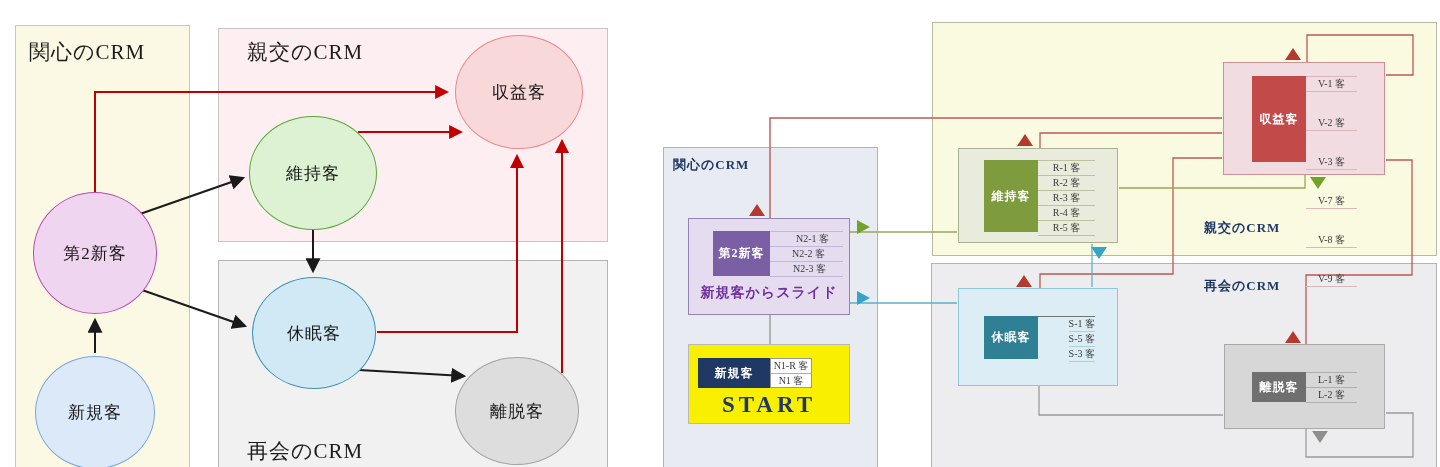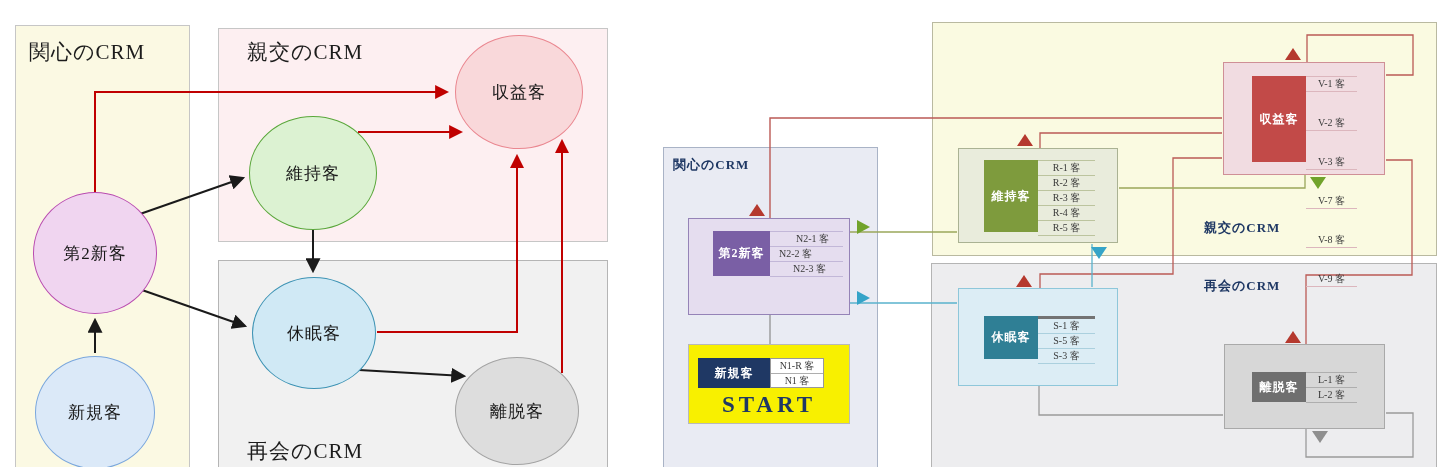--- a/index.html
+++ b/index.html
@@ -131,29 +131,30 @@
   <div class="circle" style="left:455px;top:337px;width:124px;height:108px;background:#dddddd;border:1.6px solid #a3a3a3;">
     <span>離脱客</span>
   </div>
 
   <div class="card" style="left:688px;top:198px;width:162px;height:97px;background:#e5ddef;border:1px solid #9583b7;"></div>
   <div class="tag" style="left:713px;top:211px;width:57px;height:45px;background:#7a5fa5;">
     <span>第2新客</span>
   </div>
   <div class="rows" style="left:770px;top:211px;width:73px;height:45px;border-top:1px solid #c2b7d8;">
     <div class="row sep-purple" style="justify-content:flex-start;padding-left:26px;">N2-1 客</div>
-    <div class="row sep-purple" style="justify-content:flex-start;padding-left:9px;">N2-2 客</div>
+    <div class="row sep-purple" style="justify-content:flex-start;padding-left:22px;">N2-2 客</div>
     <div class="row sep-purple" style="justify-content:flex-start;padding-left:23px;">N2-3 客</div>
   </div>
+  <div class="caption-purple" style="left:688px;top:264px;width:162px;">新規客からスライド</div>
 
   <div class="card" style="left:688px;top:324px;width:162px;height:80px;background:#f8f000;border:1px solid #b9b9b9;"></div>
   <div class="tag" style="left:698px;top:338px;width:72px;height:30px;background:#1f3864;">
     <span>新規客</span>
   </div>
-  <div class="rows" style="left:770px;top:338px;width:54px;height:30px;background:#ffffff;border:1px solid #999999;">
+  <div class="rows" style="left:770px;top:338px;width:42px;height:30px;background:#ffffff;border:1px solid #999999;">
     <div class="row sep-gray">N1-R 客</div>
     <div class="row" style="border-bottom:none;text-align:right;">N1 客</div>
   </div>
   <div class="caption-start" style="left:688px;top:372px;width:162px;">START</div>
 
   <div class="card" style="left:1223px;top:42px;width:162px;height:113px;background:#f1dce1;border:1px solid #cf8f96;"></div>
   <div class="tag" style="left:1252px;top:56px;width:54px;height:86px;background:#c24a48;">
     <span>収益客</span>
   </div>
   <div class="rows" style="left:1306px;top:56px;width:51px;height:86px;border-top:1px solid #dcb6bd;gap:24px;">
@@ -174,21 +175,21 @@
     <div class="row sep-olive">R-2 客</div>
     <div class="row sep-olive">R-3 客</div>
     <div class="row sep-olive">R-4 客</div>
     <div class="row sep-olive">R-5 客</div>
   </div>
 
   <div class="card" style="left:958px;top:268px;width:160px;height:98px;background:#dcedf5;border:1px solid #8ec7da;"></div>
   <div class="tag" style="left:984px;top:296px;width:54px;height:43px;background:#2f7f95;">
     <span>休眠客</span>
   </div>
-  <div class="rows" style="left:1038px;top:296px;width:57px;height:43px;border-top:3px solid #737373;">
+  <div class="rows" style="left:1038px;top:296px;width:57px;height:43px;border-top:1px solid #737373;align-items:flex-end;">
     <div class="row sep-teal">S-1 客</div>
     <div class="row sep-teal">S-5 客</div>
     <div class="row sep-teal">S-3 客</div>
   </div>
 
   <div class="card" style="left:1224px;top:324px;width:161px;height:85px;background:#d7d7d7;border:1px solid #a9a9a9;"></div>
   <div class="tag" style="left:1252px;top:352px;width:54px;height:30px;background:#6f6f6f;">
     <span>離脱客</span>
   </div>
   <div class="rows" style="left:1306px;top:352px;width:51px;height:30px;border-top:1px solid #aeaeae;">

